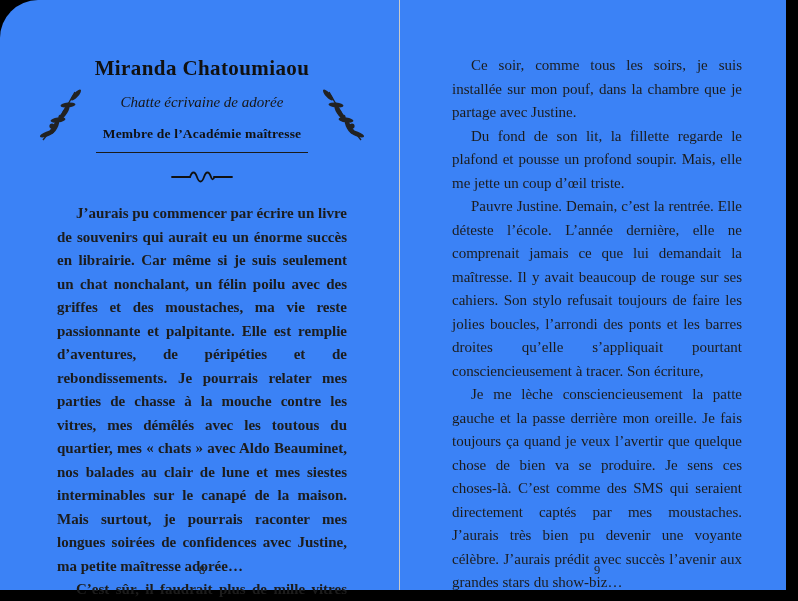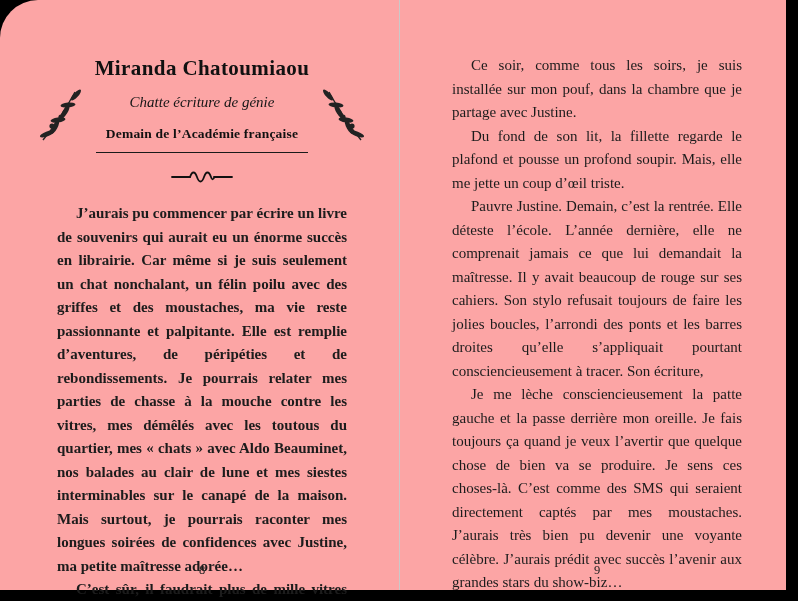--- a/index.html
+++ b/index.html
@@ -13,21 +13,21 @@
     position: relative;
     width: 798px;
     height: 601px;
     background: #000;
     overflow: hidden;
   }
   .page-surface {
     position: absolute;
     left: 0; top: 0;
     right: 12px; bottom: 11px;
-    background: #fca5a5;
+    background: #3b82f6;
     border-top-left-radius: 38px;
   }
   .gutter {
     position: absolute;
     left: 399px; top: 0; bottom: 0;
     width: 1px;
     background: #c9c9c9;
   }
   .page-col {
     position: absolute;
@@ -129,22 +129,22 @@
             <ellipse cx="0" cy="0" rx="7.5" ry="2.5" fill="#222" transform="translate(21,34) rotate(-8)"></ellipse>
             <ellipse cx="0" cy="0" rx="7.5" ry="2.5" fill="#222" transform="translate(28,26) rotate(-58)"></ellipse>
             <ellipse cx="0" cy="0" rx="7.5" ry="2.5" fill="#222" transform="translate(31,19) rotate(-5)"></ellipse>
             <ellipse cx="0" cy="0" rx="7" ry="2.4" fill="#222" transform="translate(39,9) rotate(-48)"></ellipse>
             <circle cx="24" cy="31" r="2.6" fill="#222"></circle>
             <circle cx="15" cy="40" r="2.6" fill="#222"></circle>
           </svg>
         </span>
 
         <div class="chapter-title">Miranda Chatoumiaou</div>
-        <div class="chapter-subtitle">Chatte écriture de génie</div>
-        <div class="chapter-affiliation">Demain de l’Académie française</div>
+        <div class="chapter-subtitle">Chatte écrivaine de adorée</div>
+        <div class="chapter-affiliation">Membre de l’Académie maîtresse</div>
         <div class="title-rule"></div>
 
         <svg class="section-divider" width="64" height="16" viewBox="0 0 64 16" xmlns="http://www.w3.org/2000/svg">
           <path d="M2 8 H20" stroke="#111" stroke-width="1.8" stroke-linecap="round" fill="none"></path>
           <path d="M20 8 C22 2 25 2 27 8 C29 14 32 14 34 8 C36 2 39 2 41 8 C42 11 43 11.5 44.5 8" stroke="#111" stroke-width="1.8" stroke-linecap="round" fill="none"></path>
           <path d="M44 8 H62" stroke="#111" stroke-width="1.8" stroke-linecap="round" fill="none"></path>
         </svg>
       </div>
 
       <div class="body-text">

